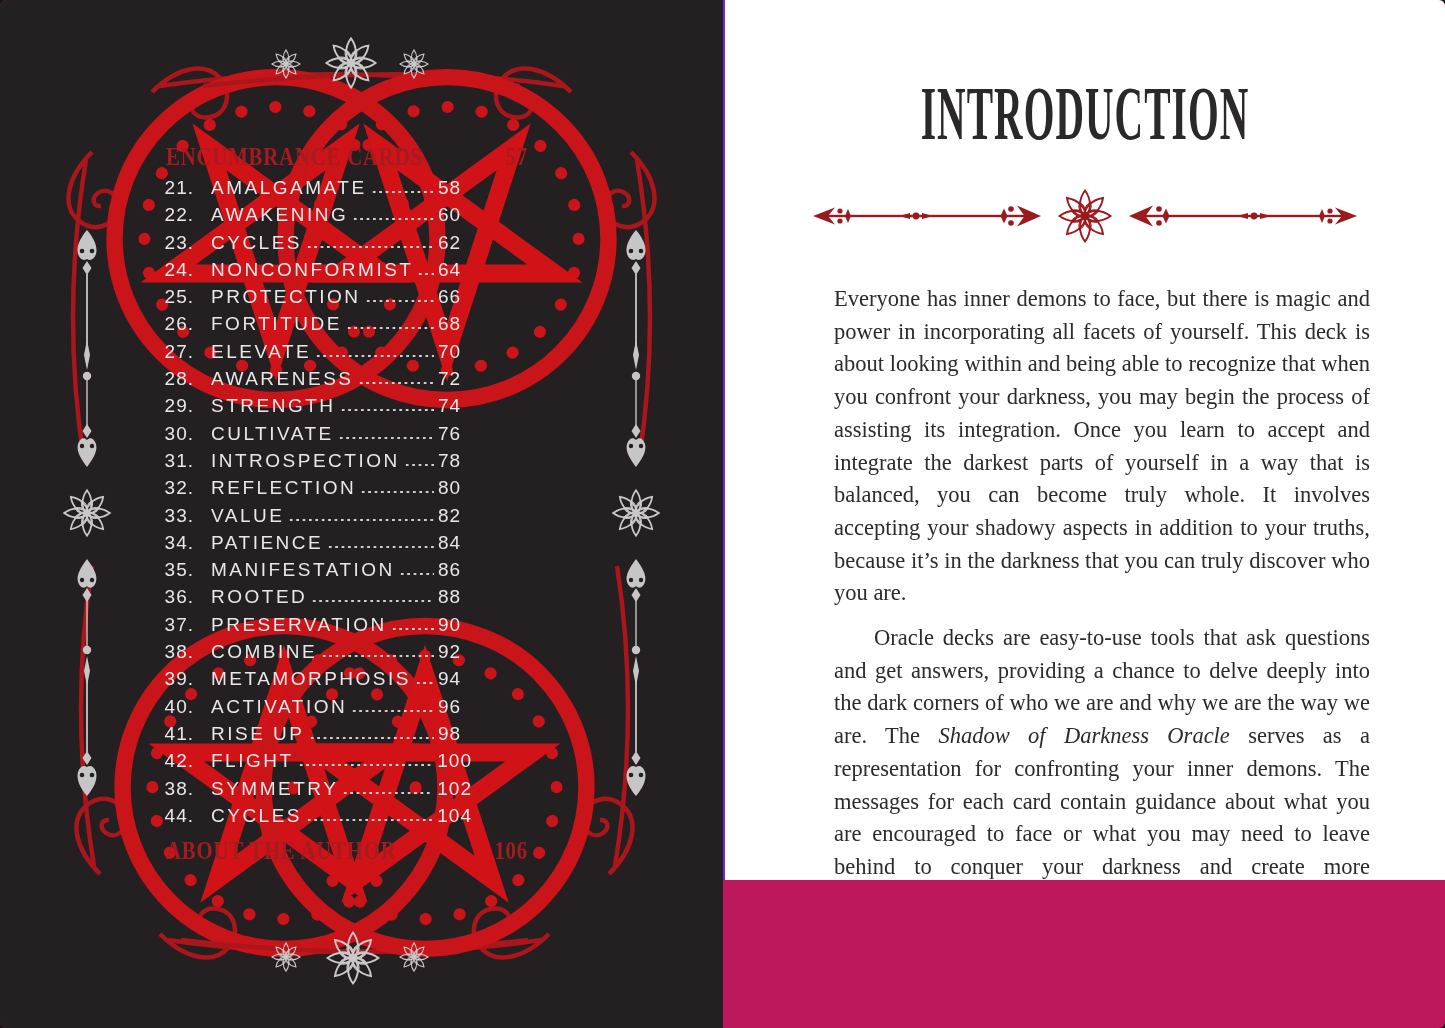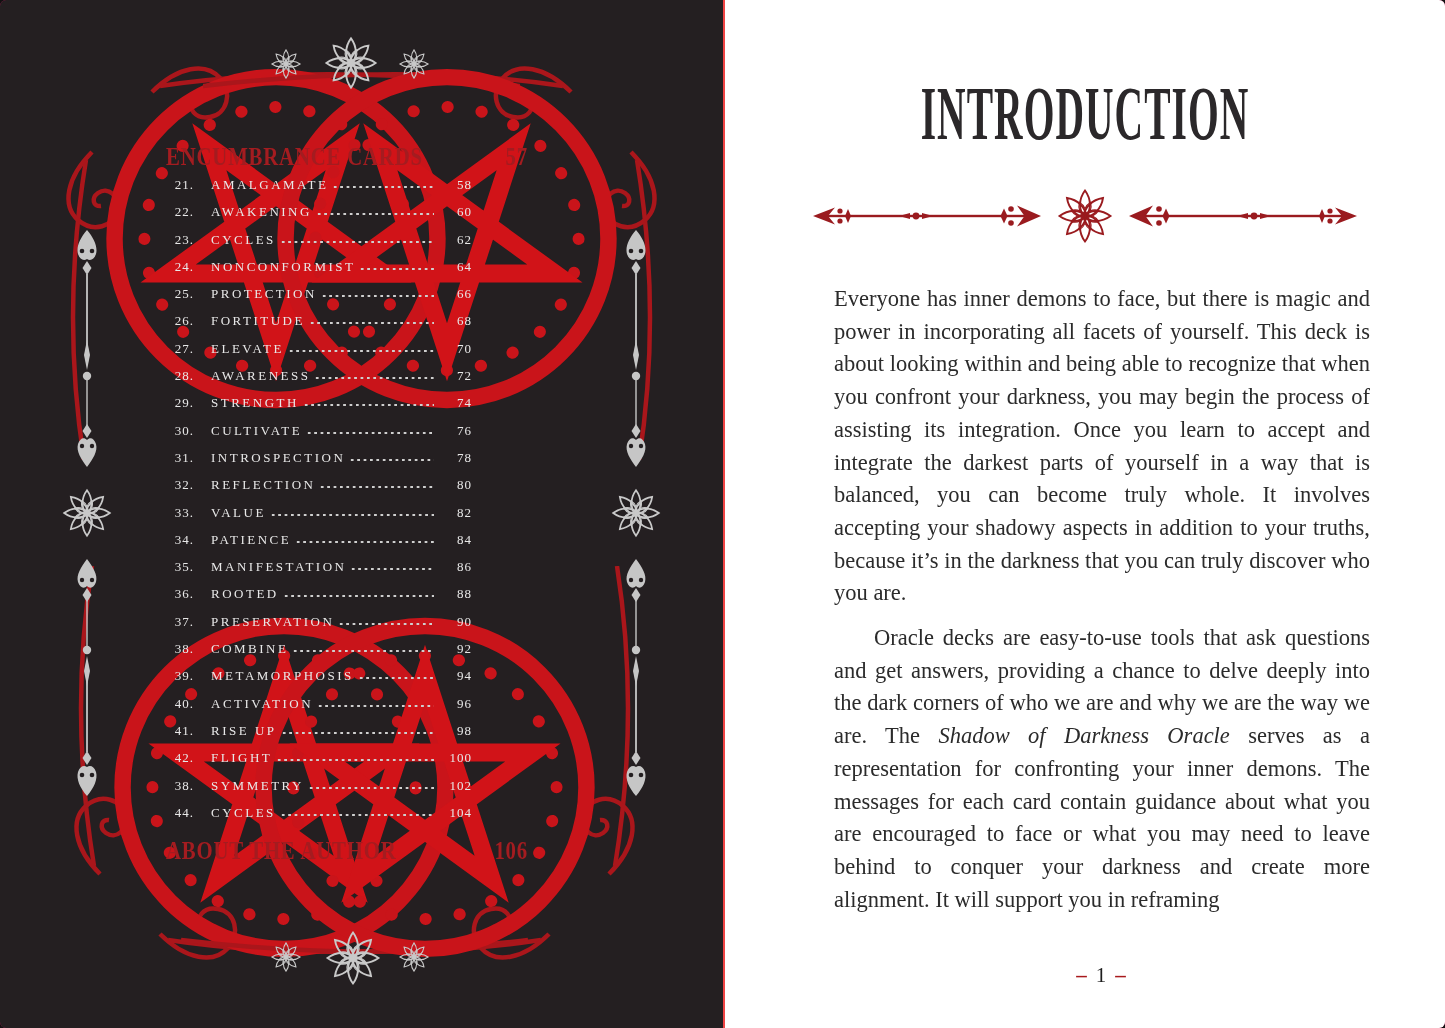--- a/index.html
+++ b/index.html
@@ -22,34 +22,34 @@
     left:166px;width:362px;display:flex;justify-content:space-between;align-items:baseline;
     color:#a41c20;font-family:"Liberation Serif",serif;font-weight:bold;font-size:26px;letter-spacing:1px;white-space:nowrap;
   }
   .toc-header{top:142px;}
   .toc-footer{top:836px;}
   .cond-l{display:inline-block;transform:scaleX(0.8);transform-origin:left center;}
   .cond-r{display:inline-block;transform:scaleX(0.8);transform-origin:right center;}
   #toc-list{left:150px;top:177px;width:322px;}
   .toc-row{
     display:flex;align-items:baseline;height:27.3px;
-    color:#e8e8e8;font-family:Liberation Serif, serif;font-size:13px;
+    color:#e8e8e8;font-family:Liberation Sans, sans-serif;font-size:19px;
   }
   .toc-num{width:44px;text-align:right;margin-right:17px;letter-spacing:1px;flex:none;}
   .toc-title{letter-spacing:2.5px;white-space:nowrap;}
   .toc-dots{
     flex:1;height:4px;margin:0 4px;align-self:baseline;
     background-image:radial-gradient(circle,#cfcfcf 1.15px,transparent 1.4px);
     background-size:6.4px 4px;background-repeat:repeat-x;background-position:left bottom;
   }
-  .toc-page{min-width:34px;text-align:right;letter-spacing:1px;flex:none;}
+  .toc-page{min-width:34px;letter-spacing:1px;flex:none;}
   
   #right-page{
-    position:absolute;left:723px;top:0;width:722px;height:1028px;background:#ffffff;overflow:hidden;
-    border-left:2px solid #ef4444;box-sizing:border-box;
+    position:absolute;left:723px;top:0;width:722px;height:880px;background:#ffffff;overflow:hidden;
+    border-left:2px solid #6d28d9;box-sizing:border-box;
   }
   #intro-title{
     position:absolute;top:70px;left:0;width:100%;text-align:center;
     font-family:"Liberation Serif",serif;font-weight:bold;font-size:76px;color:#2b282a;
     letter-spacing:2px;transform:scaleX(0.52);transform-origin:center;white-space:nowrap;
   }
   #divider{
     position:absolute;top:186px;left:0;width:100%;height:60px;
     display:flex;justify-content:center;align-items:center;gap:12px;
   }

